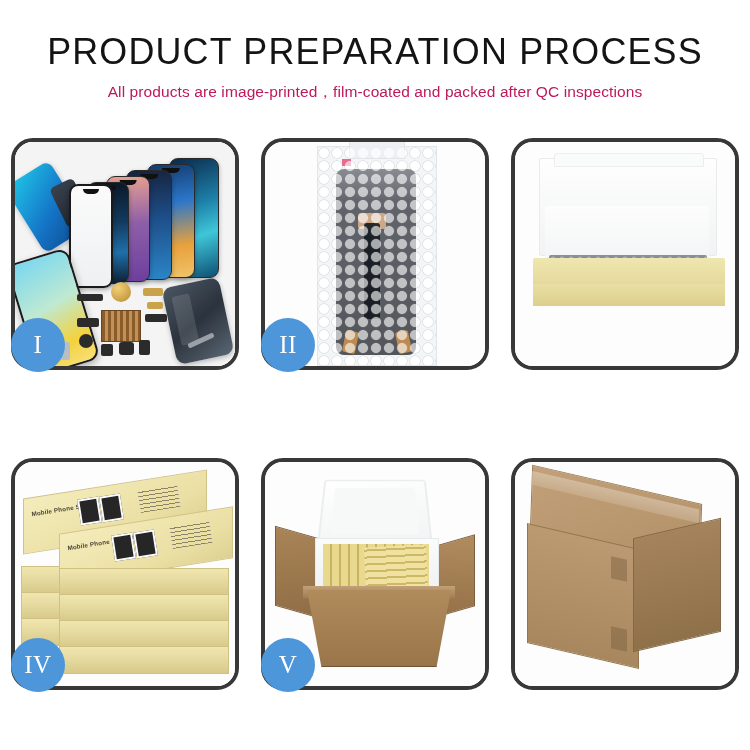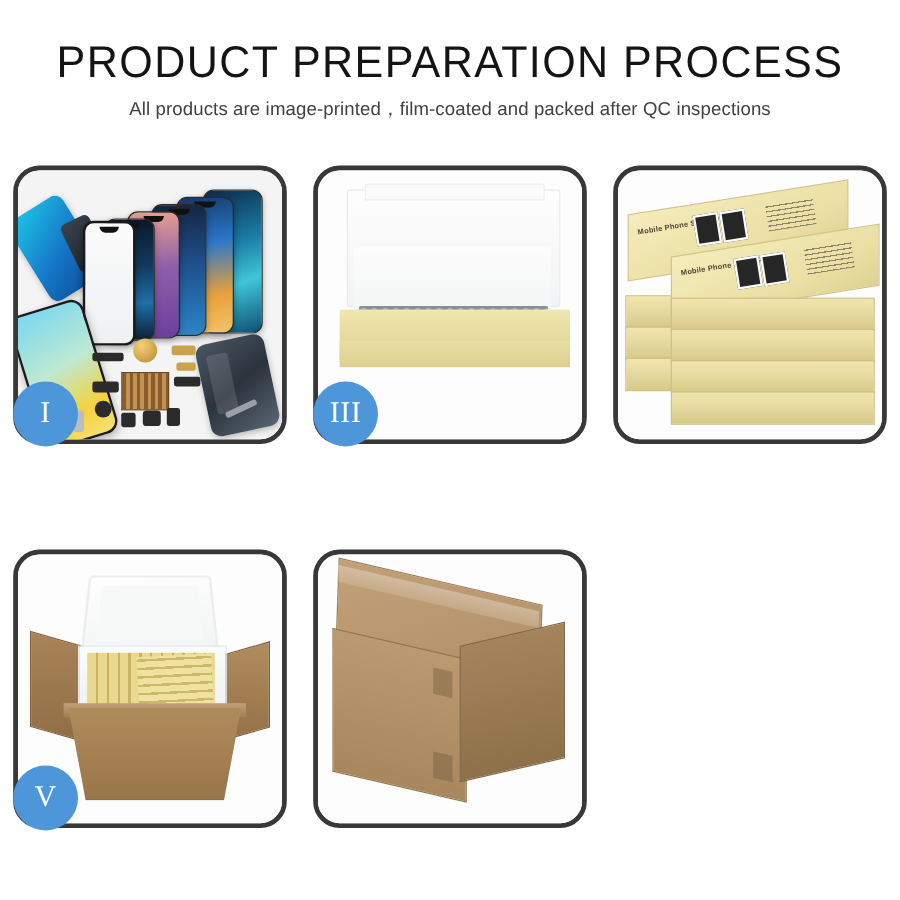--- a/index.html
+++ b/index.html
@@ -28,21 +28,21 @@
     letter-spacing: 1.2px;
     color: #141414;
     line-height: 44px;
     white-space: nowrap;
     transform: scaleX(0.97);
   }
   #page-subtitle {
     font-family: "Liberation Sans", sans-serif;
     font-size: 15.5px;
     font-weight: 400;
-    color: #404040;
+    color: #be185d;
     line-height: 22px;
     margin-top: 7px;
     letter-spacing: 0.1px;
     white-space: nowrap;
   }
 
   
   #steps-grid {
     position: absolute;
     top: 138px;
@@ -376,32 +376,47 @@
         <div class="p1-part" style="left:104px;top:200px;width:15px;height:13px;border-radius:3px;"></div>
         <div class="p1-part" style="left:124px;top:198px;width:11px;height:15px;"></div>
         <div class="p1-part" style="left:130px;top:172px;width:22px;height:8px;"></div>
         <div class="p1-part" style="left:46px;top:200px;width:9px;height:18px;background:#b9bec4;"></div>
         <div class="p1-part" style="left:172px;top:196px;width:28px;height:5px;background:#9aa0a6;transform:rotate(-25deg);"></div>
       </div>
     </div>
     <div class="step-badge">I</div>
   </div>
 
+  <div class="step-panel">
+    <div class="panel-inner">
+      <div class="scene">
+        <div class="p2-bag">
+          <div class="p2-screen"></div>
+          <div class="p2-conn"></div>
+          <div class="p2-flex"></div>
+          <div class="p2-tab l"></div>
+          <div class="p2-tab r"></div>
+          <div class="p2-pink"></div>
+          <div class="p2-bubbles"></div>
+        </div>
+      </div>
+    </div>
+    <div class="step-badge">II</div>
+  </div>
 
   <div class="step-panel">
     <div class="panel-inner">
       <div class="scene">
         <div class="p3-lid"></div>
         <div class="p3-foam"></div>
         <div class="p3-content"></div>
         <div class="p3-tray"></div>
         <div class="p3-tray-front"></div>
       </div>
     </div>
-    <div class="step-badge">III</div>
   </div>
 
   <div class="step-panel">
     <div class="panel-inner">
       <div class="scene p4">
 
         <div class="p4-box" style="left:6px; top:104px; width:150px;"></div>
         <div class="p4-box" style="left:6px; top:130px; width:150px;"></div>
         <div class="p4-box" style="left:6px; top:156px; width:150px;"></div>
 
@@ -416,20 +431,21 @@
         <div class="p4-win" style="left:98px; top:72px; width:17px; height:22px; transform:rotate(-9deg);"></div>
         <div class="p4-win" style="left:120px; top:69px; width:17px; height:22px; transform:rotate(-9deg);"></div>
         <div class="p4-lines" style="left:156px; top:62px;"></div>
 
         <div class="p4-box" style="left:44px; top:106px; width:168px;"></div>
         <div class="p4-box" style="left:44px; top:132px; width:168px;"></div>
         <div class="p4-box" style="left:44px; top:158px; width:168px;"></div>
         <div class="p4-box" style="left:44px; top:184px; width:168px;"></div>
       </div>
     </div>
+    <div class="step-badge">IV</div>
   </div>
 
   <div class="step-panel">
     <div class="panel-inner">
       <div class="scene">
         <div class="p5-flapL"></div>
         <div class="p5-flapR"></div>
         <div class="p5-foam-lid"></div>
         <div class="p5-foam-box"></div>
         <div class="p5-yellow"></div>

